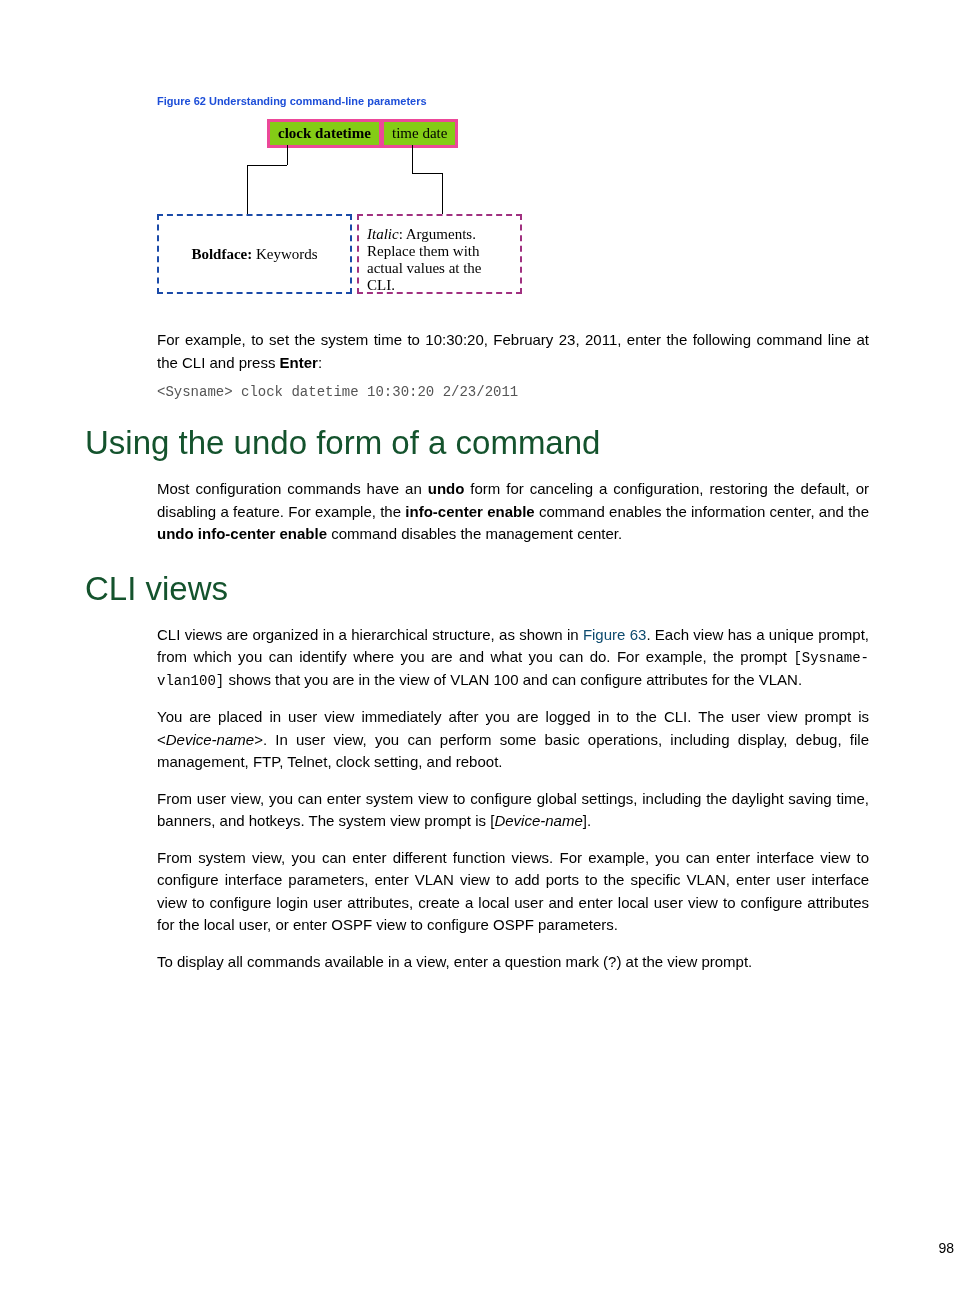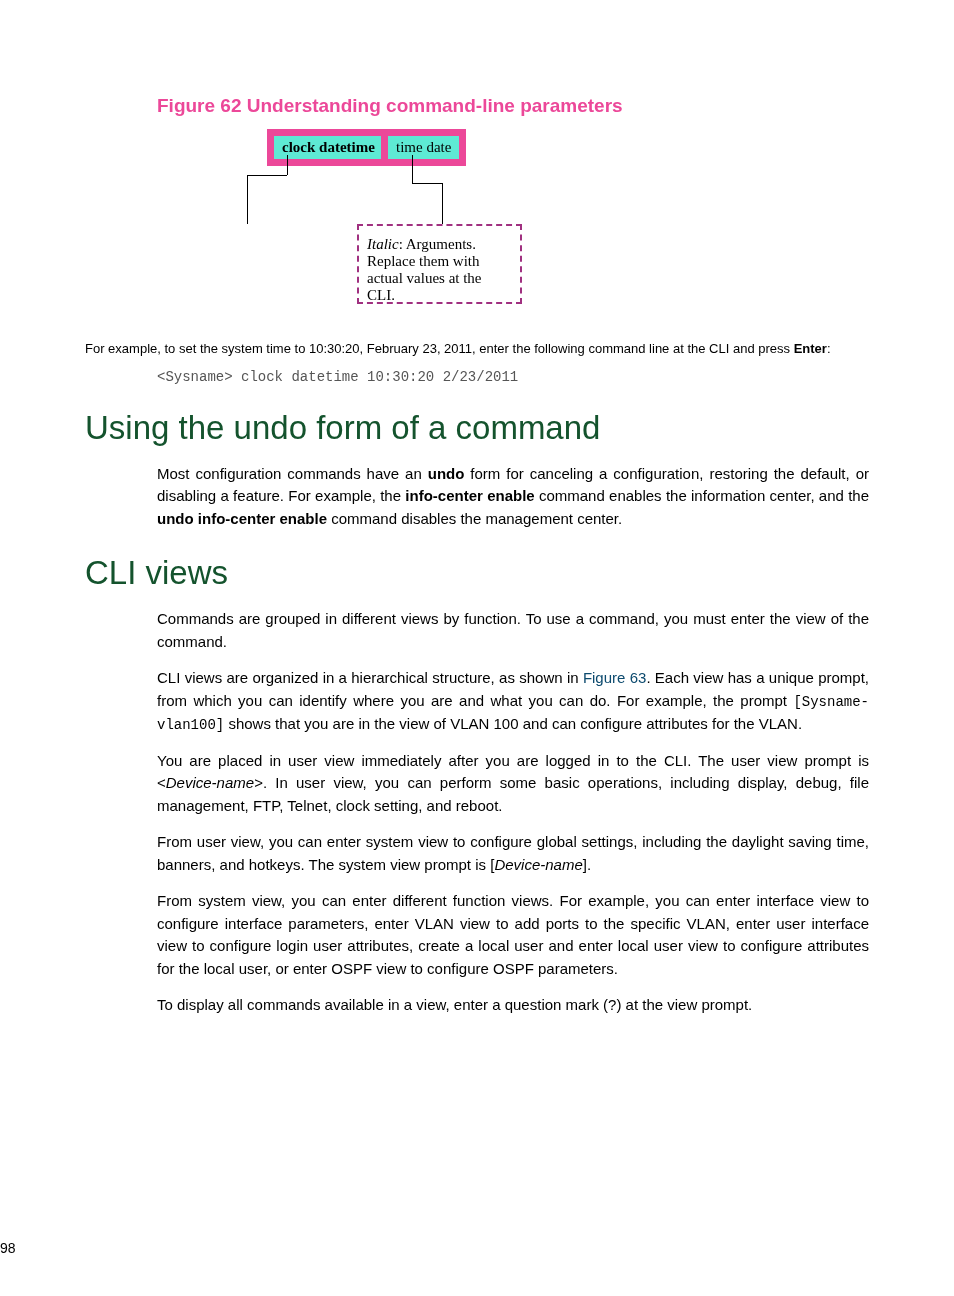--- a/index.html
+++ b/index.html
@@ -11,36 +11,36 @@
     width: 954px;
   }
   .page {
     width: 954px;
     padding: 95px 85px 60px 85px;
     box-sizing: border-box;
     position: relative;
     min-height: 1296px;
   }
   .figure-caption {
-    color: #ec4899;
+    color: #1d4ed8;
     font-weight: bold;
-    font-size: 19px;
+    font-size: 11px;
     margin-left: 72px;
     margin-bottom: 12px;
   }
   .diagram {
     margin-left: 72px;
     position: relative;
     width: 370px;
     height: 180px;
   }
   .cmd-box {
     position: absolute;
-    border: 7px solid #ec4899;
-    background: #5eead4;
+    border: 3px solid #ec4899;
+    background: #84cc16;
     font-family: "Times New Roman", serif;
     font-size: 15px;
     padding: 3px 8px;
   }
   .cmd-keyword { left: 110px; top: 0; font-weight: bold; }
   .cmd-arg { left: 224px; top: 0; }
   .desc-box {
     position: absolute;
     border: 2px dashed;
     background: #fff;
@@ -52,21 +52,22 @@
   .desc-keywords {
     left: 0; top: 95px; width: 195px; height: 80px;
     border-color: #1a4aa8;
     display: flex; align-items: center; justify-content: center;
   }
   .desc-args {
     left: 200px; top: 95px; width: 165px; height: 80px;
     border-color: #a03080;
   }
   .body-text {
-    font-size: 13px;
+    margin-left: 72px;
+    font-size: 15px;
     line-height: 1.5;
     margin-top: 30px;
     margin-bottom: 6px;
     text-align: justify;
   }
   .code-block {
     margin-left: 72px;
     font-family: "Courier New", monospace;
     font-size: 14px;
     color: #555;
@@ -89,21 +90,21 @@
   .mono-inline {
     font-family: "Courier New", monospace;
     font-size: 14px;
   }
   .link { color: #0c4a6e; }
   .page-num {
     position: absolute;
     bottom: 40px;
     left: 0;
     width: 954px;
-    text-align: left;
+    text-align: right;
     font-size: 14px;
   }
   b { font-weight: bold; }
   i { font-style: italic; }
 </style>
 </head>
 <body>
 
 <div class="page">
 
@@ -114,39 +115,41 @@
     <div class="cmd-box cmd-arg">time date</div>
 
     <div style="position:absolute;left:130px;top:26px;width:1px;height:20px;border-left:1px solid #000"></div>
     <div style="position:absolute;left:90px;top:46px;width:40px;height:1px;border-top:1px solid #000"></div>
     <div style="position:absolute;left:90px;top:46px;width:1px;height:49px;border-left:1px solid #000"></div>
 
     <div style="position:absolute;left:255px;top:26px;width:1px;height:28px;border-left:1px solid #000"></div>
     <div style="position:absolute;left:255px;top:54px;width:30px;height:1px;border-top:1px solid #000"></div>
     <div style="position:absolute;left:285px;top:54px;width:1px;height:41px;border-left:1px solid #000"></div>
 
+    <div class="desc-box desc-keywords">
+      <span><b>Boldface:</b><span> Keywords</span></span>
+    </div>
     <div class="desc-box desc-args">
       <i>Italic</i><span>: Arguments. Replace them with actual values at the CLI.</span>
     </div>
   </div>
 
   <div class="body-text">
     <span>For example, to set the system time to 10:30:20, February 23, 2011, enter the following command line at the CLI and press </span><b>Enter</b><span>:</span>
   </div>
   <div class="code-block">&lt;Sysname&gt; clock datetime 10:30:20 2/23/2011</div>
 
   <h1>Using the undo form of a command</h1>
 
   <div class="para">
     <span>Most configuration commands have an </span><b>undo</b><span> form for canceling a configuration, restoring the default, or disabling a feature. For example, the </span><b>info-center enable</b><span> command enables the information center, and the </span><b>undo info-center enable</b><span> command disables the management center.</span>
   </div>
 
   <h1>CLI views</h1>
 
-  <div class="para">Commands are grouped in different views by function. To use a command, you must enter the view of the command.</div>
 
   <div class="para">
     <span>CLI views are organized in a hierarchical structure, as shown in </span><span class="link">Figure 63</span><span>. Each view has a unique prompt, from which you can identify where you are and what you can do. For example, the prompt </span><span class="mono-inline">[Sysname-vlan100]</span><span> shows that you are in the view of VLAN 100 and can configure attributes for the VLAN.</span>
   </div>
 
   <div class="para">
     <span>You are placed in user view immediately after you are logged in to the CLI. The user view prompt is &lt;</span><i>Device-name</i><span>&gt;. In user view, you can perform some basic operations, including display, debug, file management, FTP, Telnet, clock setting, and reboot.</span>
   </div>
 
   <div class="para">

